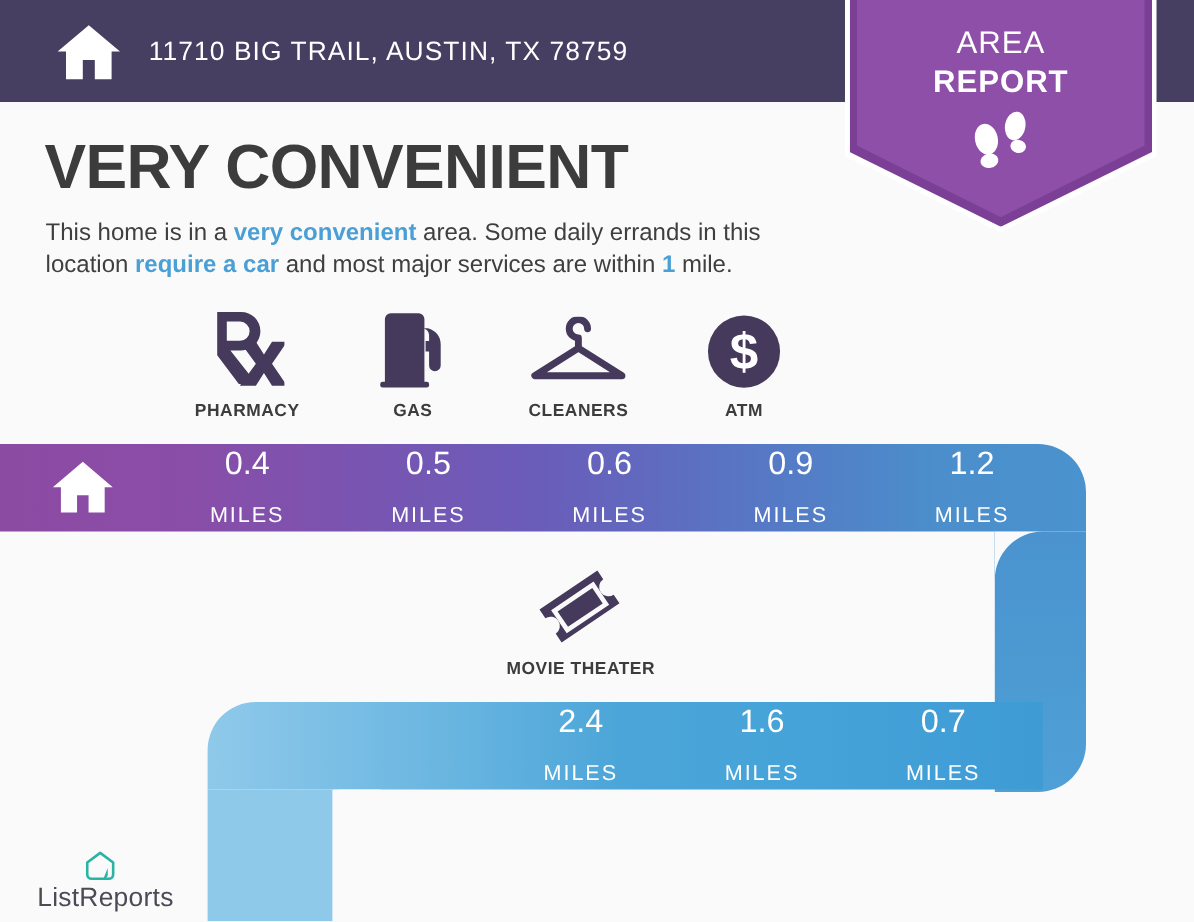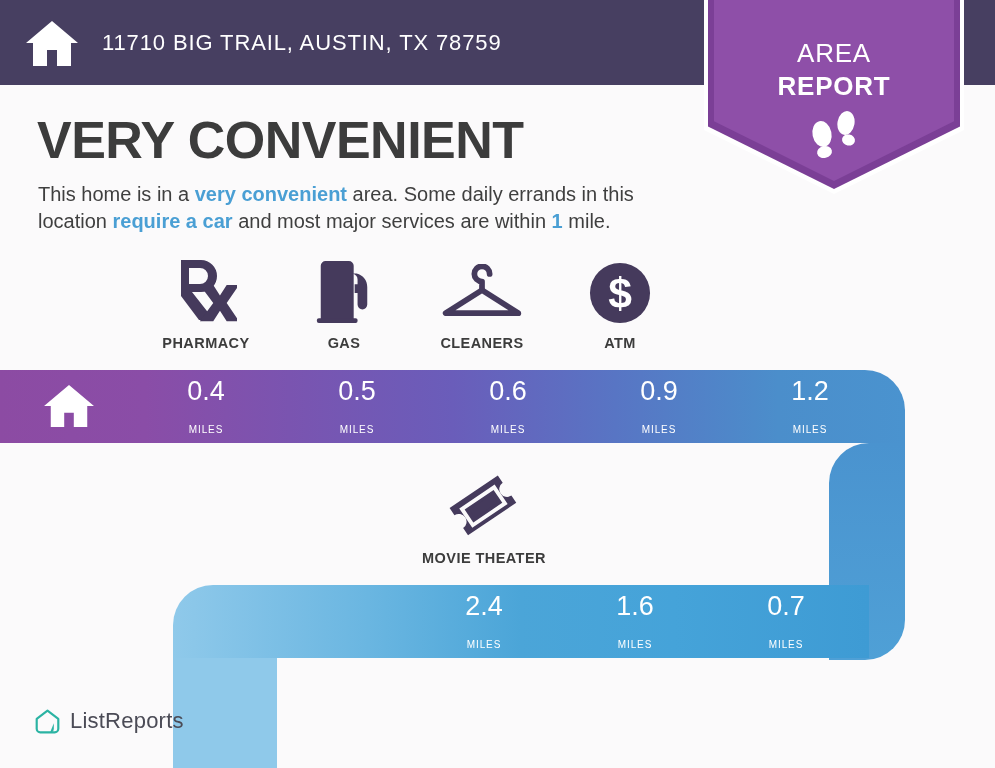--- a/index.html
+++ b/index.html
@@ -10,21 +10,21 @@
     position:relative;
     overflow:hidden;
   }
   .page { position:relative; width:995px; height:768px; background:#fbfafb; overflow:hidden; }
 
   
   .header-bar {
     position:absolute; left:0; top:0; width:995px; height:85px;
     background:#473f61;
   }
-  .header-inner { display:flex; align-items:center; height:85px; padding-left:24px; }
+  .header-inner { display:flex; align-items:center; height:85px; padding-left:46px; }
   .home-ico { width:56px; height:52px; flex:0 0 auto; }
   .addr {
     color:#ffffff; font-size:22px; letter-spacing:.04em;
     font-weight:500; margin-left:22px; white-space:nowrap;
   }
 
   
   .badge-wrap {
     position:absolute; left:704px; top:-6px; width:260px; height:200px;
   }
@@ -37,21 +37,21 @@
     position:absolute; left:4px; top:0; right:4px; bottom:5px;
     background:#7b3f96;
     clip-path: polygon(0 0, 100% 0, 100% 68%, 50% 100%, 0 68%);
   }
   .badge-inner {
     position:absolute; left:10px; top:0; right:10px; bottom:13px;
     background:#8e4fa8;
     clip-path: polygon(0 0, 100% 0, 100% 68%, 50% 100%, 0 68%);
     display:flex; flex-direction:column; align-items:center;
   }
-  .badge-line1 { color:#fff; font-size:26px; font-weight:400; letter-spacing:.03em; margin-top:44px; }
+  .badge-line1 { color:#fff; font-size:26px; font-weight:400; letter-spacing:.03em; margin-top:26px; }
   .badge-line2 { color:#fff; font-size:26px; font-weight:700; letter-spacing:.03em; margin-top:2px; }
   .badge-feet { margin-top:8px; }
 
   
   .headline {
     position:absolute; left:37px; top:110px;
     font-size:52px; font-weight:bold; color:#3c3c3c; letter-spacing:-0.5px;
   }
   .blurb {
     position:absolute; left:38px; top:181px; width:670px;
@@ -79,29 +79,29 @@
 
   
   .val-row { position:absolute; display:flex;gap:13px; }
   .val-row.v1 { left:137px; top:370px; }
   .val-row.v2 { left:415px; top:585px; }
   .val-cell {
     width:138px; height:72px; display:flex; flex-direction:column;
     align-items:center; justify-content:center; color:#fff;
   }
   .val-num { font-size:27px; font-weight:400; line-height:1; }
-  .val-unit { font-size:10px; letter-spacing:.09em; margin-top:19px; }
+  .val-unit { font-size:18px; letter-spacing:.09em; margin-top:19px; }
   .home-cell {
     position:absolute; left:0px; top:370px; width:137px; height:72px;
     display:flex; align-items:center; justify-content:center;
   }
 
   
   .logo-wrap {
-    position:absolute; left:34px; top:708px; display:flex; 
+    position:absolute; left:22px; top:708px; display:flex; align-items:center;flex-direction:column;
   }
   .logo-text { font-size:22px; color:#4b4b56; margin-left:9px; letter-spacing:.01em; }
   .disclaimer {
     position:absolute; left:440px; top:712px; width:520px;
     font-size:13.5px; line-height:1.45; color:#3f3f3f;
   }
   .disclaimer b { font-weight:bold; }
 </style>
 </head>
 <body>

